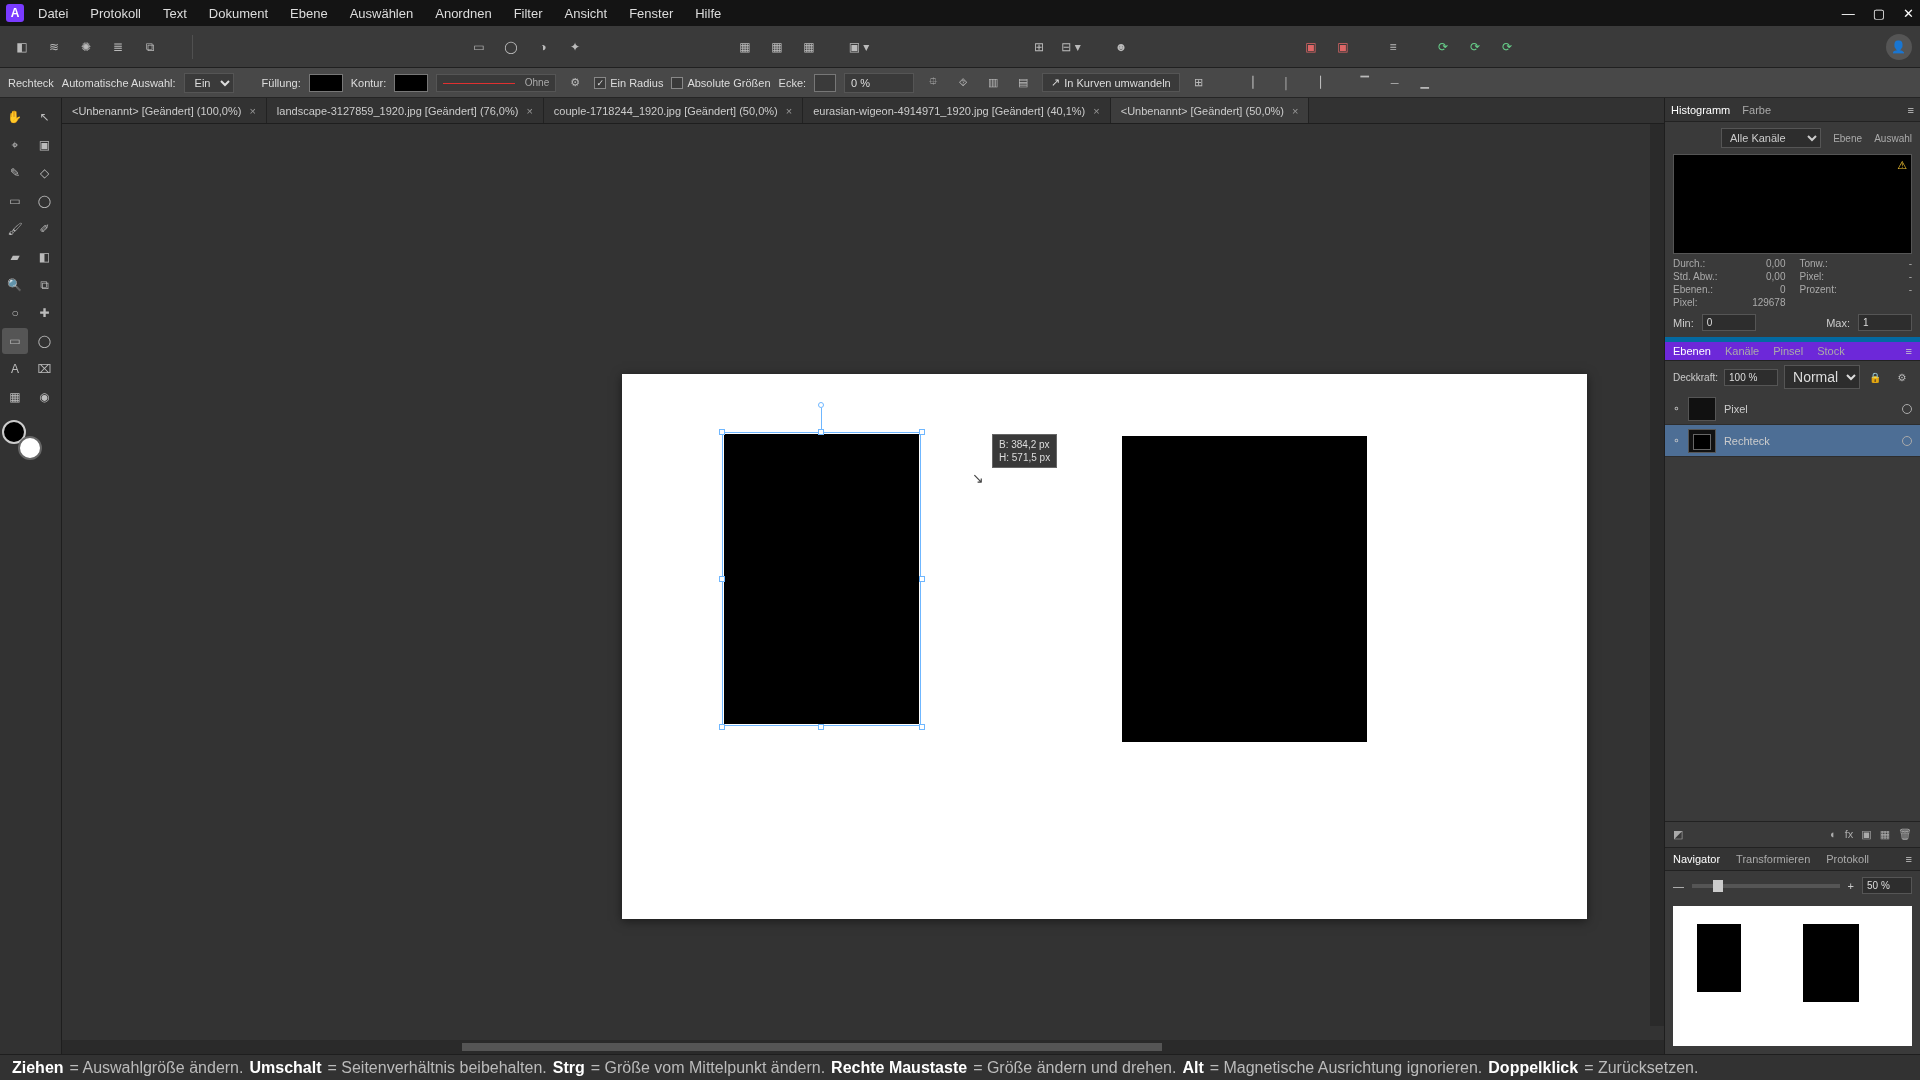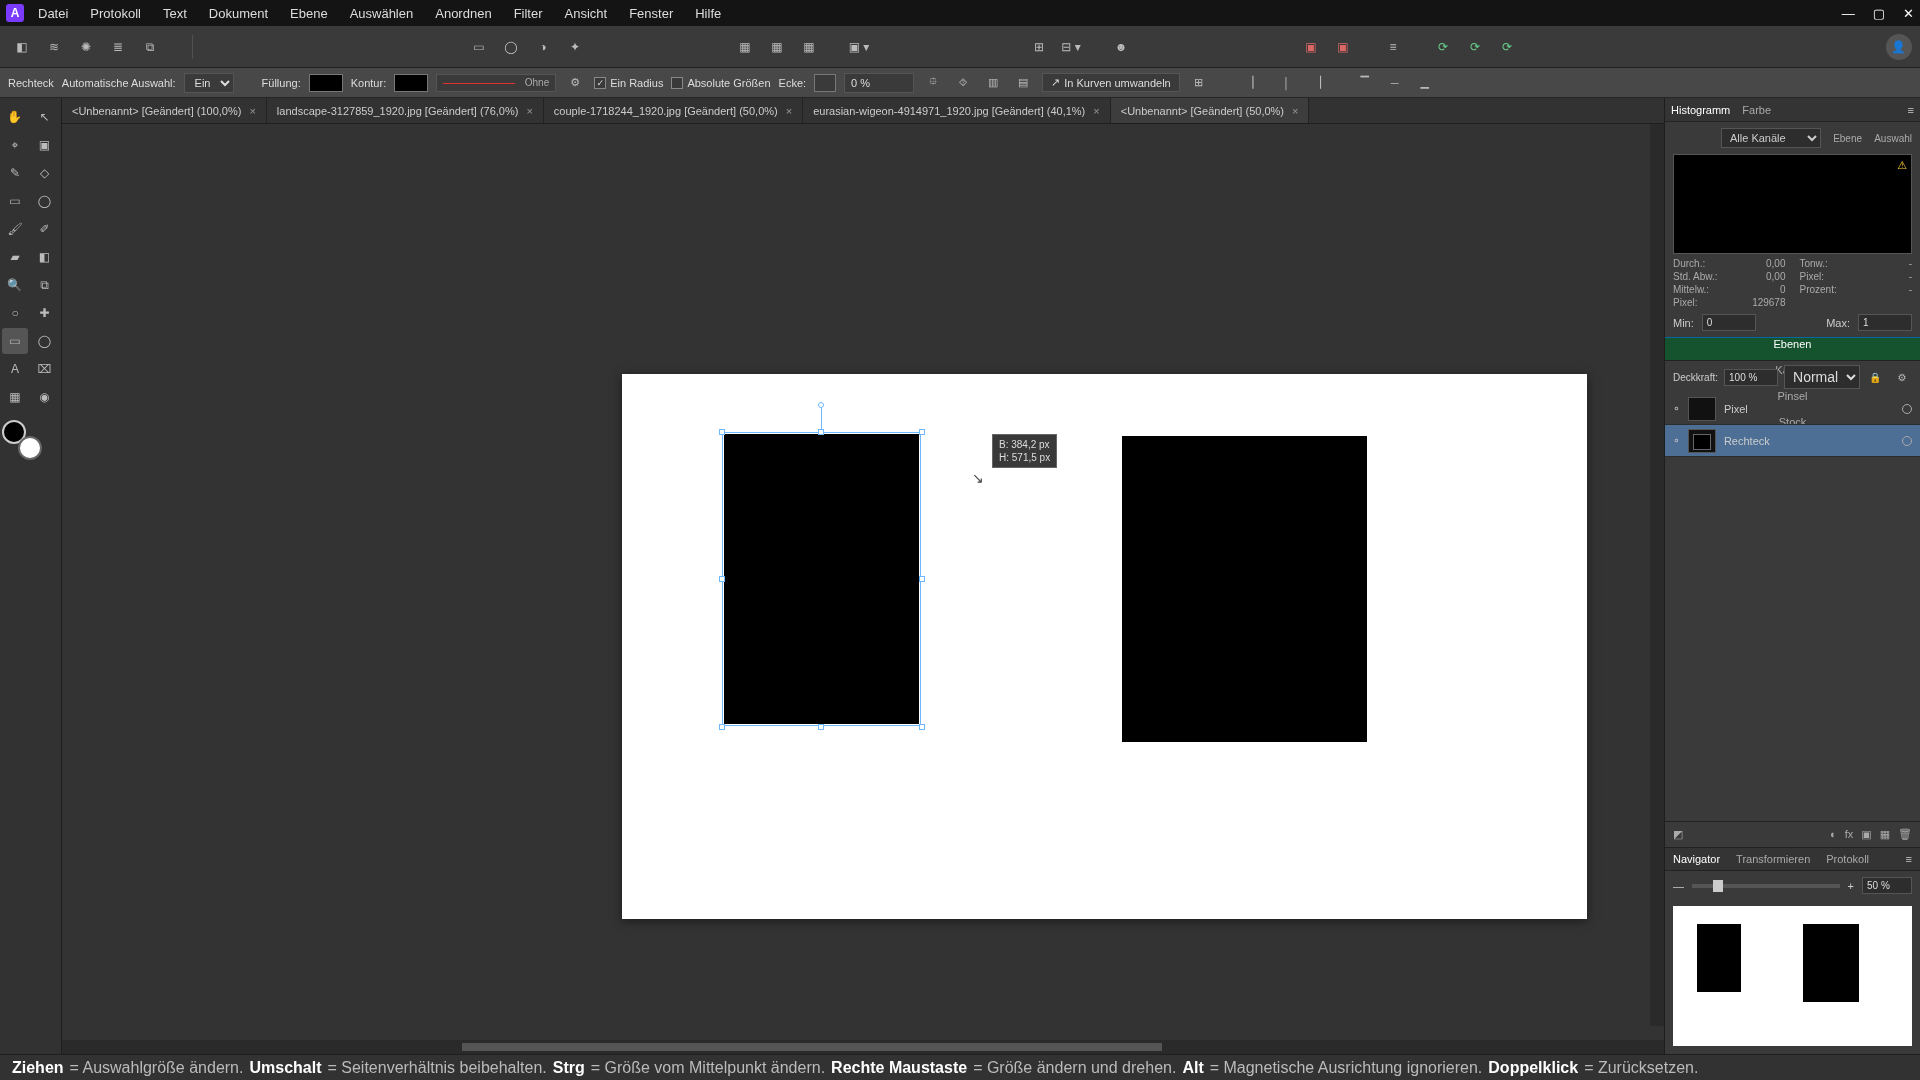--- a/index.html
+++ b/index.html
@@ -64,21 +64,21 @@
 .hist-select { display:flex; gap:10px; align-items:center; margin-bottom:6px;}
 .hist-select select { background:#2d2d2d; color:#ccc; border:1px solid #555; font-size:11px; padding:2px 4px; width:100px;margin-left:48px;}
 .hist-select .chip { margin-left:auto; color:#aaa; font-size:10px;}
 .hist-img { width:100%; height:100px; background:#000; border:1px solid #555; position:relative;}
 .hist-img .warn { position:absolute; top:4px; right:4px; color:#ffcc33;}
 .stats { display:grid; grid-template-columns:1fr 1fr; gap:2px 14px; font-size:10px; color:#aaa; margin-top:4px;}
 .stats .row{ display:flex; justify-content:space-between; gap:6px;}
 .minmax { display:flex; gap:8px; align-items:center; margin-top:6px;}
 .minmax input { width:54px; background:#2d2d2d; border:1px solid #555; color:#ddd; font-size:10px; padding:2px 4px;}
 
-.layers-header { display:flex; align-items:center; height:24px; background:#14532d; padding:0 8px; gap:14px; border-top:1px solid #0369a1; border-bottom:1px solid #222;flex-direction:column;}
+.layers-header { display:flex; align-items:center; height:24px; background:#6d28d9; padding:0 8px; gap:14px; border-top:5px solid #0369a1; border-bottom:1px solid #222;}
 .layers-header .tab { color:#aaa; cursor:pointer;}
 .layers-header .tab.active { color:#fff;}
 .layer-opts { display:flex; align-items:center; gap:6px; padding:4px 8px; font-size:10px;}
 .layer-opts input { width:54px; background:#2d2d2d; border:1px solid #555; color:#ddd; font-size:10px; padding:2px 4px;}
 .layer-opts select { background:#2d2d2d; border:1px solid #555; color:#ddd; font-size:14px; padding:2px 4px; flex:1;}
 .layer-list { }
 .layer-row { display:flex; align-items:center; height:32px; padding:0 8px; gap:8px; border-bottom:1px solid #2d2d2d; cursor:pointer;}
 .layer-row.selected { background:#4d6e95;}
 .layer-row .thumb { width:28px; height:24px; background:#111; border:1px solid #555;}
 .layer-row .thumb.rect::after{ content:""; display:block; margin:4px; width:16px; height:14px; background:#000; border:1px solid #666;}
@@ -322,21 +322,21 @@
           </div>
         <div class="row">
             <span>Std. Abw.:</span>
             <span>0,00</span>
           </div>
         <div class="row">
             <span>Pixel:</span>
             <span>-</span>
           </div>
         <div class="row">
-            <span>Mittelw.:</span>
+            <span>Ebenen.:</span>
             <span>0</span>
           </div>
         <div class="row">
             <span>Prozent:</span>
             <span>-</span>
           </div>
         <div class="row">
             <span>Pixel:</span>
             <span>129678</span>
           </div>

